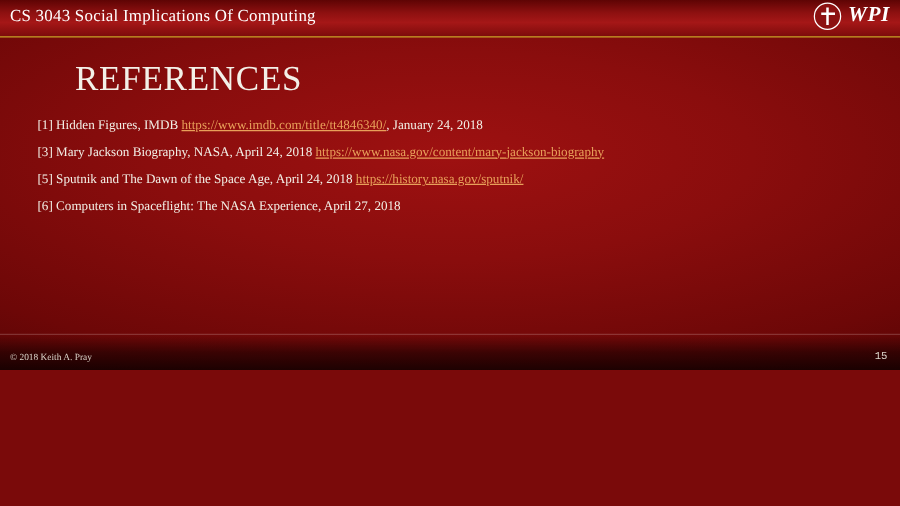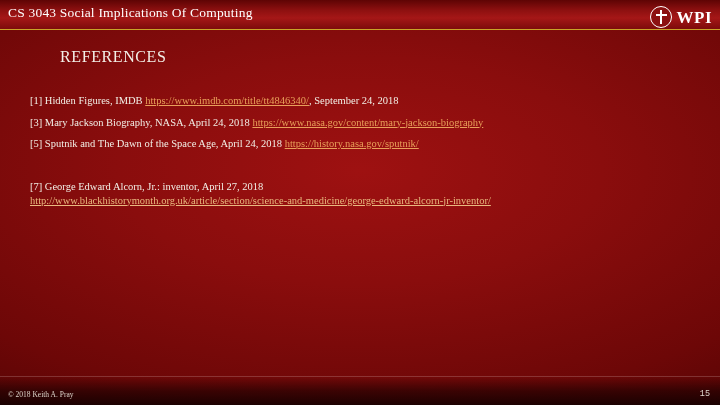--- a/index.html
+++ b/index.html
@@ -9,21 +9,21 @@
   body {
     width: 720px;
     height: 405px;
     overflow: hidden;
     font-family: "Liberation Serif", serif;
     background: #7a0a0a;
   }
   .slide {
     position: relative;
     width: 720px;
-    height: 405px;
+    height: 296px;
     background:
       radial-gradient(ellipse 120% 100% at 50% 42%, #9e1111 0%, #8a0d0d 28%, #6d0707 58%, #4d0303 80%, #2e0101 100%);
     overflow: hidden;
   }
   
   .topbar {
     position: absolute;
     top: 0; left: 0;
     width: 720px;
     height: 30px;
@@ -41,22 +41,23 @@
     letter-spacing: 0.2px;
     white-space: nowrap;
   }
   
   .logo {
     position: absolute;
     right: 8px;
     top: 2px;
     height: 26px;
     display: flex;
-    align-items: flex-end;
+    align-items: flex-start;
     gap: 5px;
+    font-style: italic;
   }
   .logo-seal {
     width: 22px;
     height: 22px;
     border-radius: 50%;
     background: #8c1111;
     border: 1.5px solid #ffffff;
     position: relative;
     box-sizing: border-box;
   }
@@ -85,21 +86,21 @@
     font-weight: bold;
     font-family: "Liberation Serif", serif;
     letter-spacing: 0.5px;
   }
   
   .slide-title {
     position: absolute;
     left: 60px;
     top: 48px;
     color: #f3f0e8;
-    font-size: 16px;
+    font-size: 28px;
     font-family: "Liberation Serif", serif;
     letter-spacing: 0.6px;
   }
   
   .content {
     position: absolute;
     left: 30px;
     top: 94px;
     width: 660px;
     color: #f2efe6;
@@ -163,40 +164,37 @@
       <div class="logo-seal"></div>
       <div class="logo-text">WPI</div>
     </div>
   </div>
 
   <div class="slide-title">REFERENCES</div>
 
   <div class="content">
 
     <div class="ref">
-      <span>[1] Hidden Figures, IMDB </span><a class="lnk" href="#">https://www.imdb.com/title/tt4846340/</a><span>, September 24, 2018</span>
+      <span>[1] Hidden Figures, IMDB </span><a class="lnk" href="#">https://www.imdb.com/title/tt4846340/</a><span>, January 24, 2018</span>
     </div>
 
 
     <div class="ref">
       <span>[3] Mary Jackson Biography, NASA, April 24, 2018  </span><a class="lnk" href="#">https://www.nasa.gov/content/mary-jackson-biography</a>
     </div>
 
 
     <div class="ref">
       <span>[5] Sputnik and The Dawn of the Space Age, April 24, 2018 </span><a class="lnk" href="#">https://history.nasa.gov/sputnik/</a>
     </div>
 
     <div class="ref">
-      <br>
-    </div>
-
-    <div class="ref">
-      <span>[7] George Edward Alcorn, Jr.: inventor,  April 27, 2018</span><br><a class="lnk pale" href="#">http://www.blackhistorymonth.org.uk/article/section/science-and-medicine/george-edward-alcorn-jr-inventor/</a>
-    </div>
+      <span>[6] Computers in Spaceflight: The NASA Experience, April 27, 2018</span><br>
+    </div>
+
 
   </div>
 
   <div class="footer-rule"></div>
   <div class="footer-bar"></div>
   <div class="copyright">© 2018 Keith A. Pray</div>
   <div class="pagenum">15</div>
 
 </div>
 

